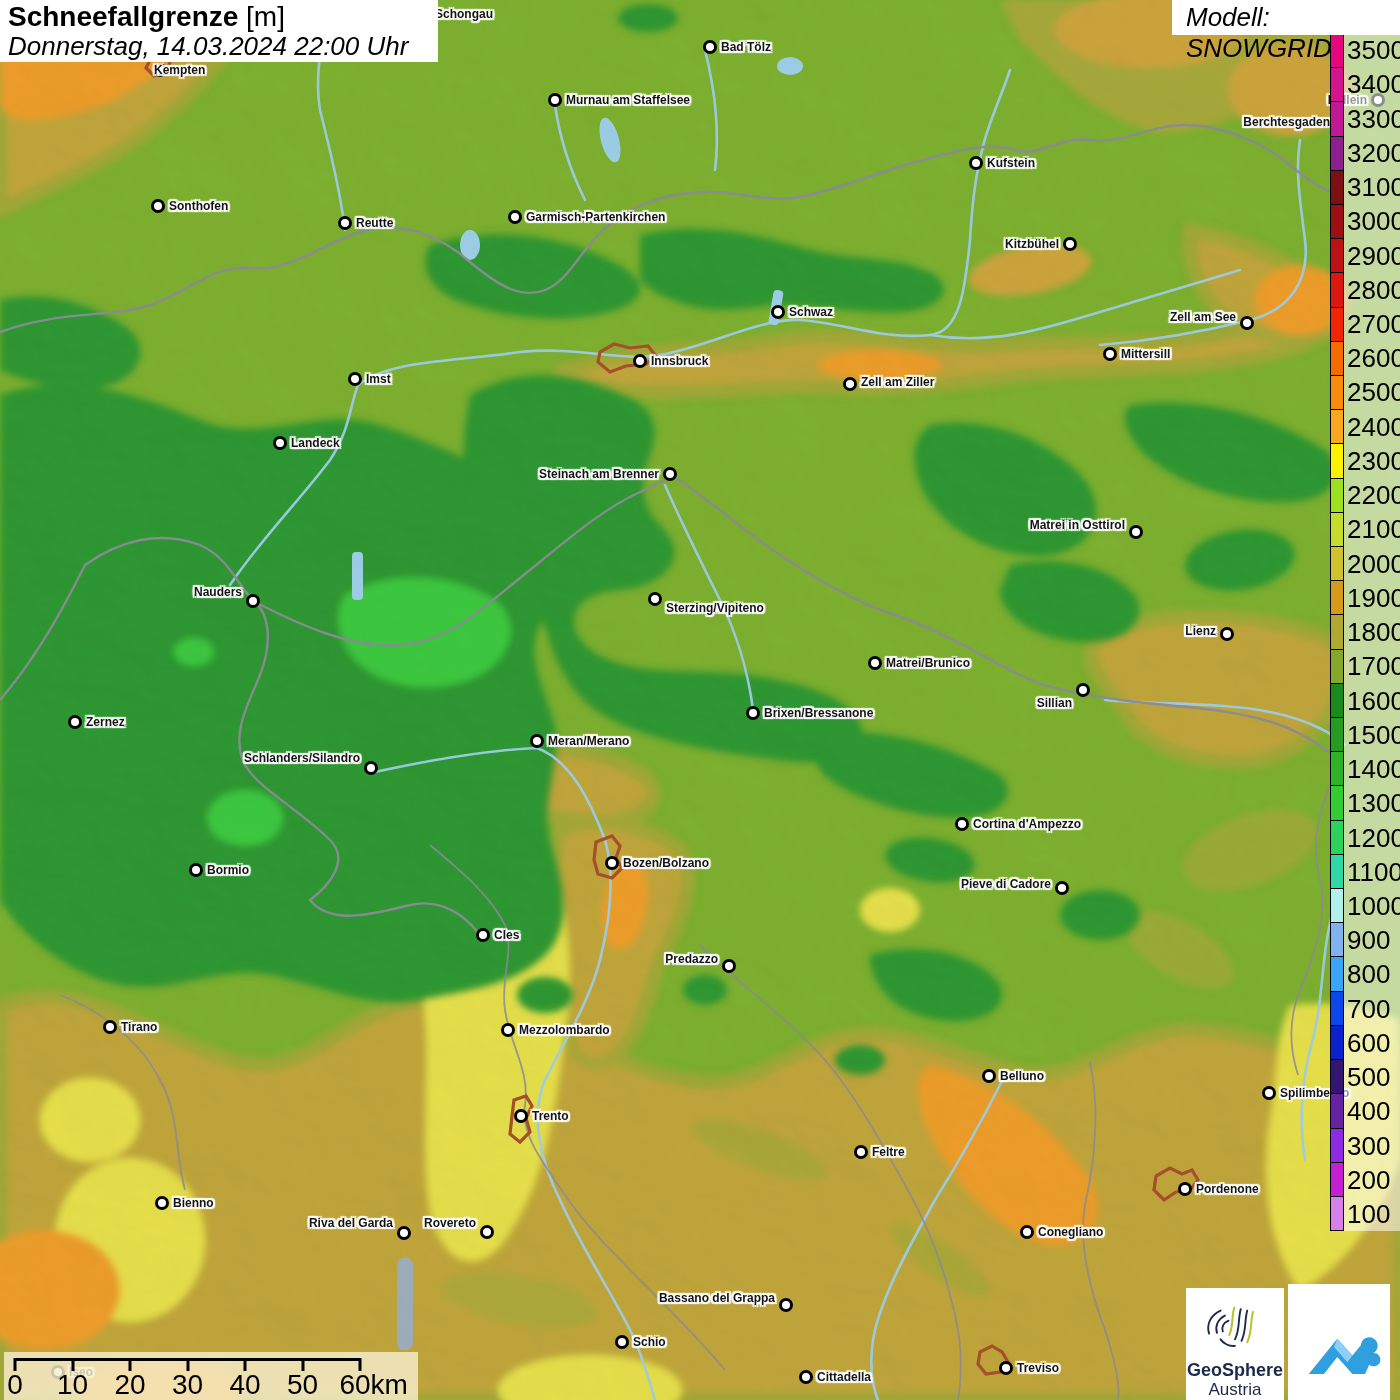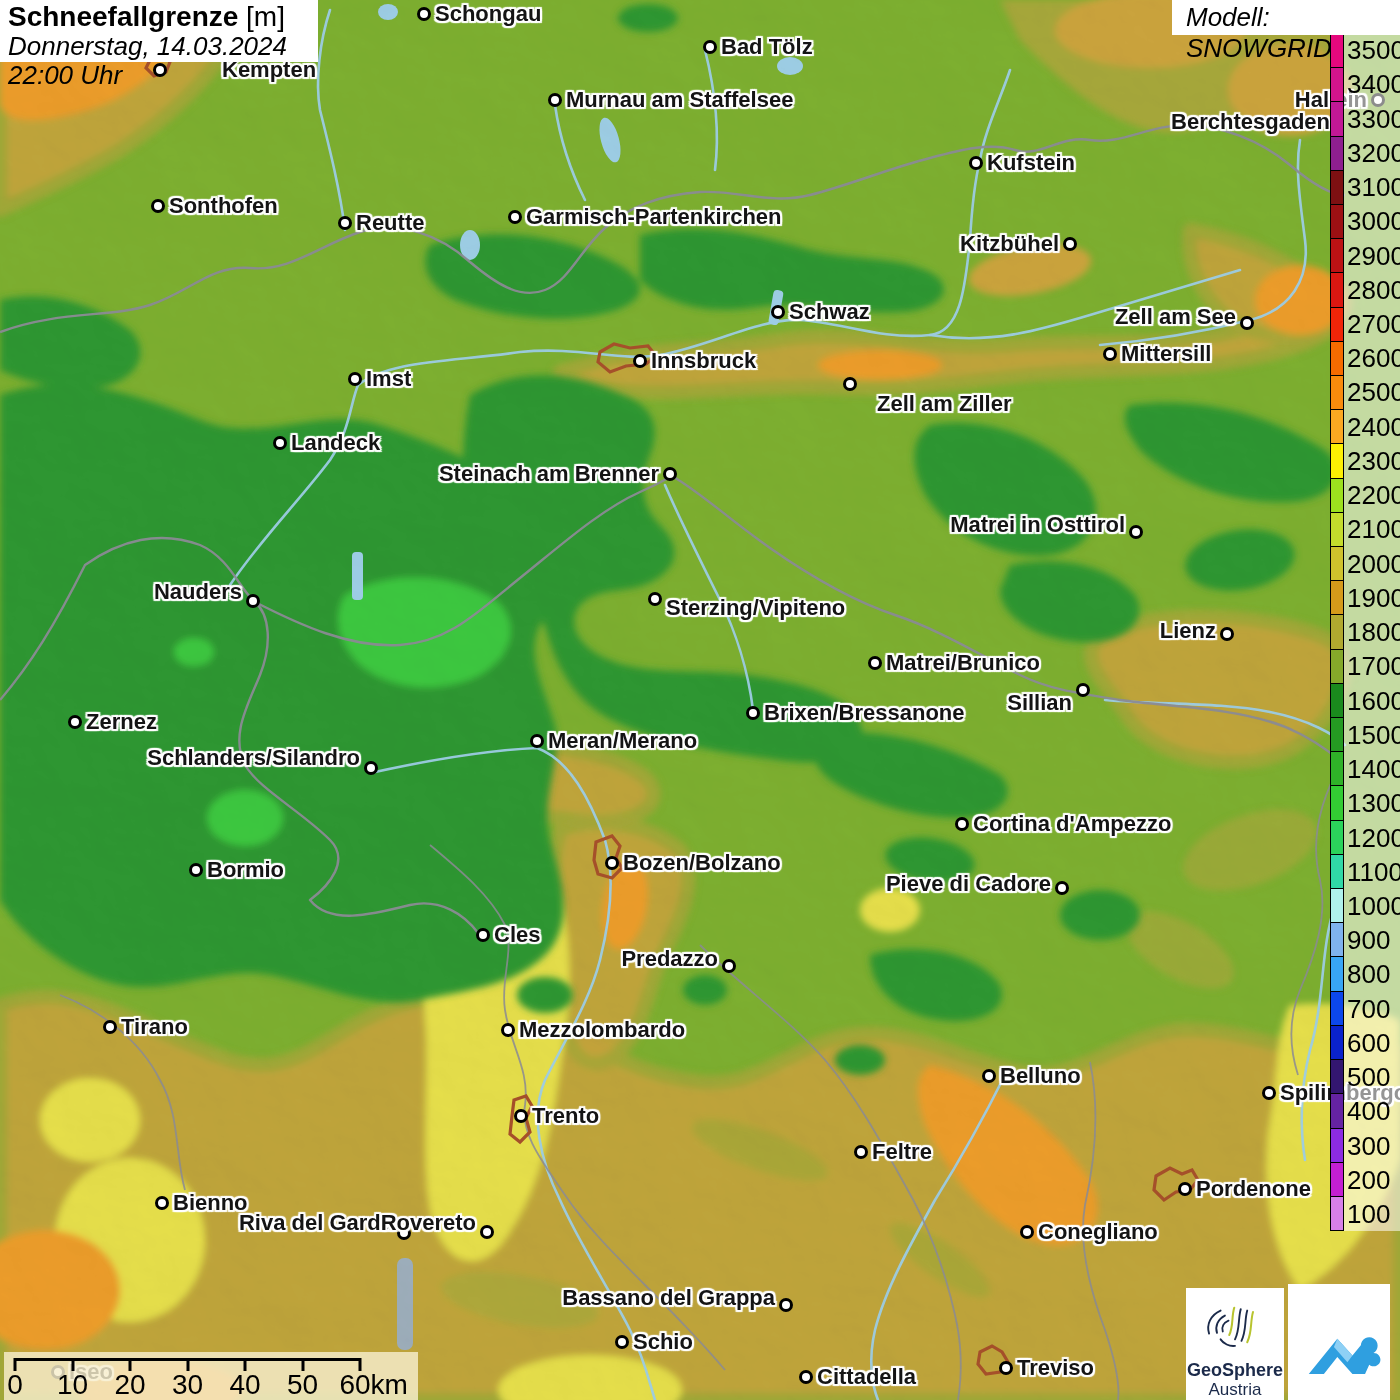--- a/index.html
+++ b/index.html
@@ -20,40 +20,40 @@
   .amline{stroke:var(--olive,#a8a93a);stroke-width:14;stroke-linejoin:round;opacity:.85;}
   .river{fill:none;stroke:var(--water,#9fd0e8);stroke-width:2.6;stroke-linecap:round;opacity:.95;}
   .bord{fill:none;stroke:var(--border-gray,#8d8d97);stroke-width:2.4;stroke-linejoin:round;opacity:.95;}
   .bord2{fill:none;stroke:var(--border-gray,#8d8d97);stroke-width:1.8;stroke-linejoin:round;opacity:.85;}
   .urb{fill:none;stroke:var(--city-outline,#a8512a);stroke-width:3.2;stroke-linejoin:miter;}
 
   
   #cities{position:absolute;left:0;top:0;width:100%;height:100%;z-index:5;pointer-events:none;}
   .dot{position:absolute;width:14px;height:14px;border:3px solid #000;border-radius:50%;
        background:#fff;transform:translate(-50%,-50%);}
-  .clabel{position:absolute;white-space:nowrap;font-weight:bold;font-size:22px;color:#141414;
+  .clabel{position:absolute;white-space:nowrap;font-weight:bold;font-size:12px;color:#141414;
        transform:translate(0,-50%);
        text-shadow:-2px -2px 1px #fff,2px -2px 1px #fff,-2px 2px 1px #fff,2px 2px 1px #fff,
                    -2px 0 1px #fff,2px 0 1px #fff,0 -2px 1px #fff,0 2px 1px #fff;}
   .clabel.ll{transform:translate(-100%,-50%);}
 
   
   #cb-strip{position:absolute;left:1343px;top:33px;width:57px;height:1198px;
        background:rgba(255,255,255,.55);z-index:7;}
   #cb-bar{position:absolute;left:1330px;top:33px;width:14px;height:1198px;
        border:1.5px solid #000;z-index:8;display:flex;flex-direction:column;}
   .cb-seg{flex:1 1 auto;border-bottom:1px solid #000;}
   .cb-seg:last-child{border-bottom:none;}
   #cb-labels{position:absolute;left:1347px;top:33px;width:53px;height:1198px;z-index:8;
        display:flex;flex-direction:column;}
   .cb-lab{flex:1 1 auto;font-size:26px;color:#000;line-height:34px;display:flex;align-items:center;}
 
   
   .panel{position:absolute;background:#fff;z-index:10;}
-  #titlebox{left:0;top:0;width:318px;height:62px;padding:2px 8px;}
+  #titlebox{left:0;top:0;width:438px;height:62px;padding:2px 8px;}
   #titlebox .t1{font-size:28px;font-weight:bold;color:#000;line-height:30px;}
   #titlebox .t1 .unit{font-weight:normal;}
   #titlebox .t2{font-size:26px;font-style:italic;color:#000;line-height:29px;}
   #modelbox{right:0;top:0;width:228px;height:35px;padding:2px 8px 2px 14px;}
   #modelbox .m1{font-size:26px;font-style:italic;color:#000;}
 
   
   #scalebar{position:absolute;left:4px;top:1352px;width:414px;height:48px;
        background:rgba(246,238,205,.82);z-index:9;}
   #sb-line{position:absolute;left:11px;top:6px;width:346px;border-top:3px solid #000;}
@@ -191,21 +191,21 @@
 
     <rect width="1400" height="1400" filter="url(#relief)" style="mix-blend-mode:multiply;opacity:.20"></rect>
   </svg>
 
   <div id="cities">
       <div class="dot" style="left: 424px; top: 14px;"></div>
       <div class="clabel lr" style="left: 435px; top: 14px;">Schongau</div>
       <div class="dot" style="left: 710px; top: 47px;"></div>
       <div class="clabel lr" style="left: 721px; top: 47px;">Bad Tölz</div>
       <div class="dot" style="left: 160px; top: 70px;"></div>
-      <div class="clabel lr" style="left: 180px; top: 70px; padding-left: 42px;">Kempten</div>
+      <div class="clabel lr" style="left: 154px; top: 70px;">Kempten</div>
       <div class="dot" style="left: 555px; top: 100px;"></div>
       <div class="clabel lr" style="left: 566px; top: 100px;">Murnau am Staffelsee</div>
       <div class="dot" style="left: 1378px; top: 100px;"></div>
       <div class="clabel ll" style="left: 1367px; top: 100px;">Hallein</div>
       <div class="clabel ll" style="left: 1330px; top: 122px;">Berchtesgaden</div>
       <div class="dot" style="left: 976px; top: 163px;"></div>
       <div class="clabel lr" style="left: 987px; top: 163px;">Kufstein</div>
       <div class="dot" style="left: 158px; top: 206px;"></div>
       <div class="clabel lr" style="left: 169px; top: 206px;">Sonthofen</div>
       <div class="dot" style="left: 515px; top: 217px;"></div>
@@ -218,21 +218,21 @@
       <div class="clabel lr" style="left: 789px; top: 312px;">Schwaz</div>
       <div class="dot" style="left: 1247px; top: 323px;"></div>
       <div class="clabel ll" style="left: 1236px; top: 317px;">Zell am See</div>
       <div class="dot" style="left: 1110px; top: 354px;"></div>
       <div class="clabel lr" style="left: 1121px; top: 354px;">Mittersill</div>
       <div class="dot" style="left: 640px; top: 361px;"></div>
       <div class="clabel lr" style="left: 651px; top: 361px;">Innsbruck</div>
       <div class="dot" style="left: 355px; top: 379px;"></div>
       <div class="clabel lr" style="left: 366px; top: 379px;">Imst</div>
       <div class="dot" style="left: 850px; top: 384px;"></div>
-      <div class="clabel lr" style="left: 861px; top: 404px; margin-left: 16px;">Zell am Ziller</div>
+      <div class="clabel lr" style="left: 861px; top: 382px;">Zell am Ziller</div>
       <div class="dot" style="left: 280px; top: 443px;"></div>
       <div class="clabel lr" style="left: 291px; top: 443px;">Landeck</div>
       <div class="dot" style="left: 670px; top: 474px;"></div>
       <div class="clabel ll" style="left: 659px; top: 474px;">Steinach am Brenner</div>
       <div class="dot" style="left: 1136px; top: 532px;"></div>
       <div class="clabel ll" style="left: 1125px; top: 525px;">Matrei in Osttirol</div>
       <div class="dot" style="left: 253px; top: 601px;"></div>
       <div class="clabel ll" style="left: 242px; top: 592px;">Nauders</div>
       <div class="dot" style="left: 655px; top: 599px;"></div>
       <div class="clabel lr" style="left: 666px; top: 608px;">Sterzing/Vipiteno</div>

